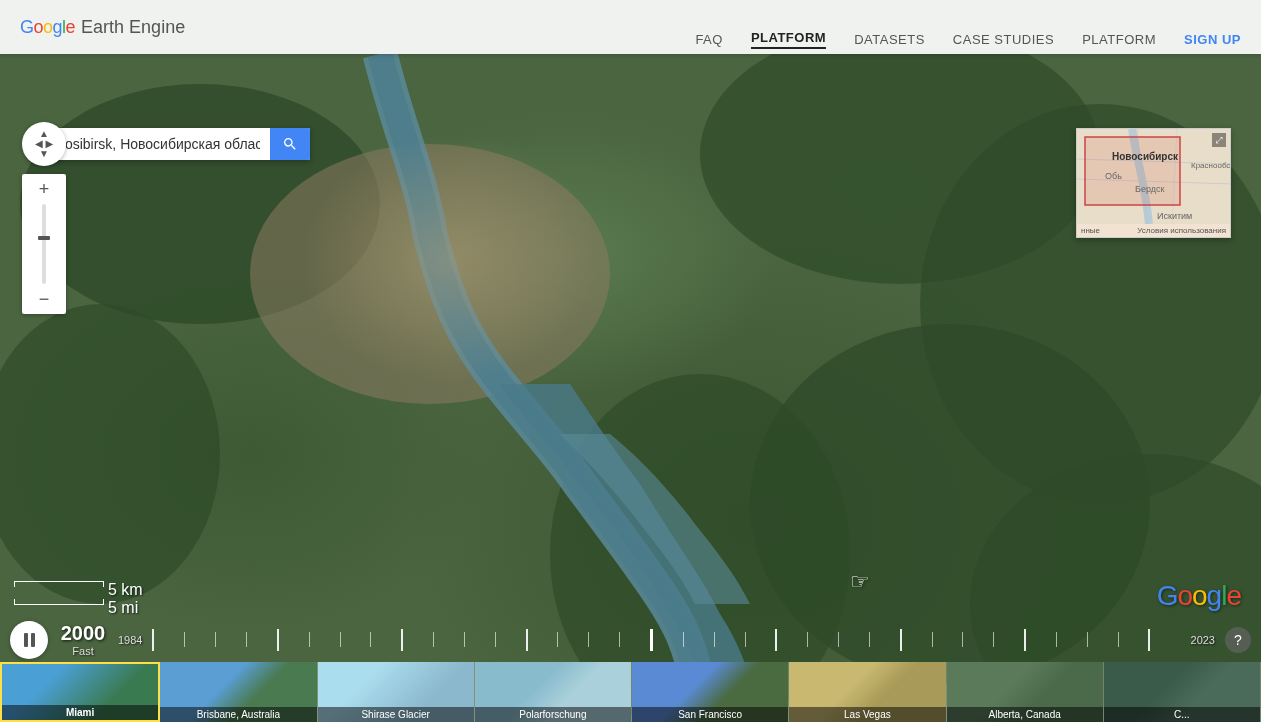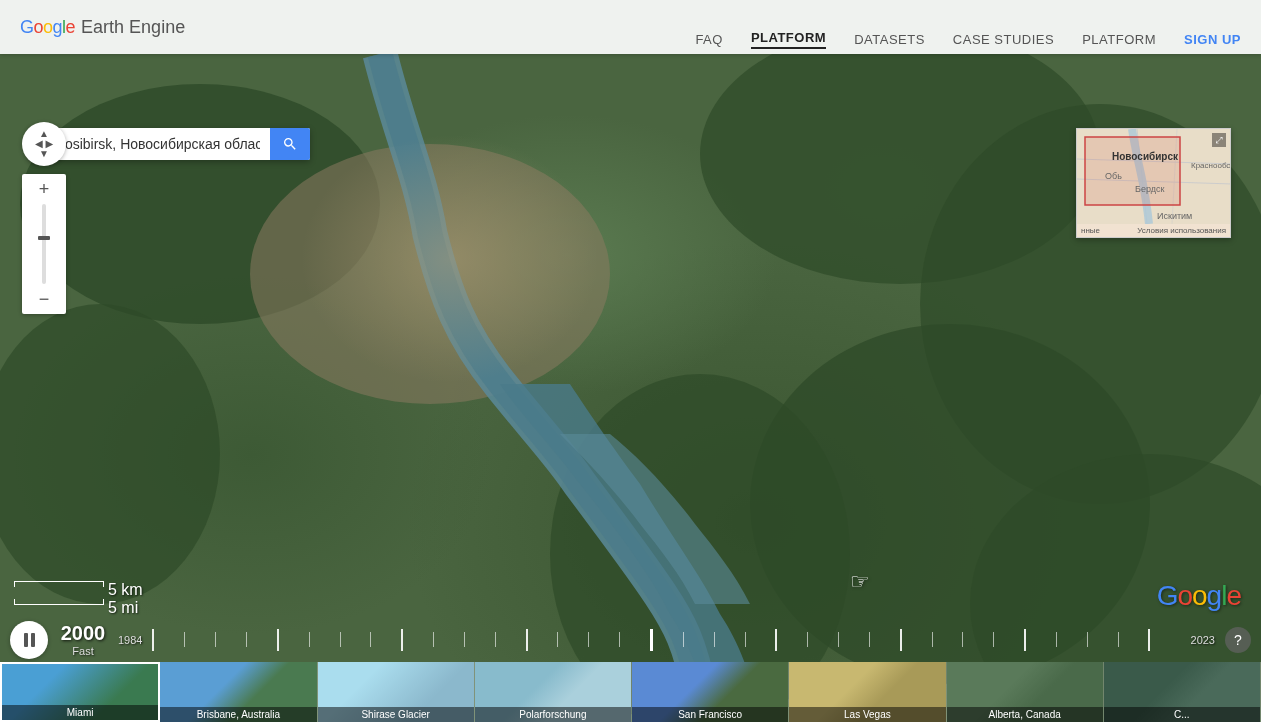--- a/index.html
+++ b/index.html
@@ -433,21 +433,22 @@
       background: rgba(0,0,0,0.5);
       color: white;
       font-size: 10px;
       padding: 2px 4px;
       text-align: center;
       white-space: nowrap;
       overflow: hidden;
       text-overflow: ellipsis;
     }
     .thumb-item.active {
-      border: 2px solid #ffffff;
+      border: 2px solid #fde047;
+      font-weight: bold;
     }
 
     
     .thumb-miami { background: linear-gradient(135deg, #4a9fd4 30%, #3a7a50 70%); }
     .thumb-brisbane { background: linear-gradient(135deg, #5a9ed4 40%, #4a7a50 60%); }
     .thumb-shirase { background: linear-gradient(135deg, #aaddee 30%, #8bb8cc 70%); }
     .thumb-polar { background: linear-gradient(135deg, #88bbcc 40%, #aad0dc 60%); }
     .thumb-sf { background: linear-gradient(135deg, #5a8ad4 40%, #4a6a40 60%); }
     .thumb-lassen { background: linear-gradient(135deg, #6a8a5a 40%, #8aaa6a 60%); }
     .thumb-stumpy { background: linear-gradient(135deg, #4a8a6a 40%, #5a9a7a 60%); }

